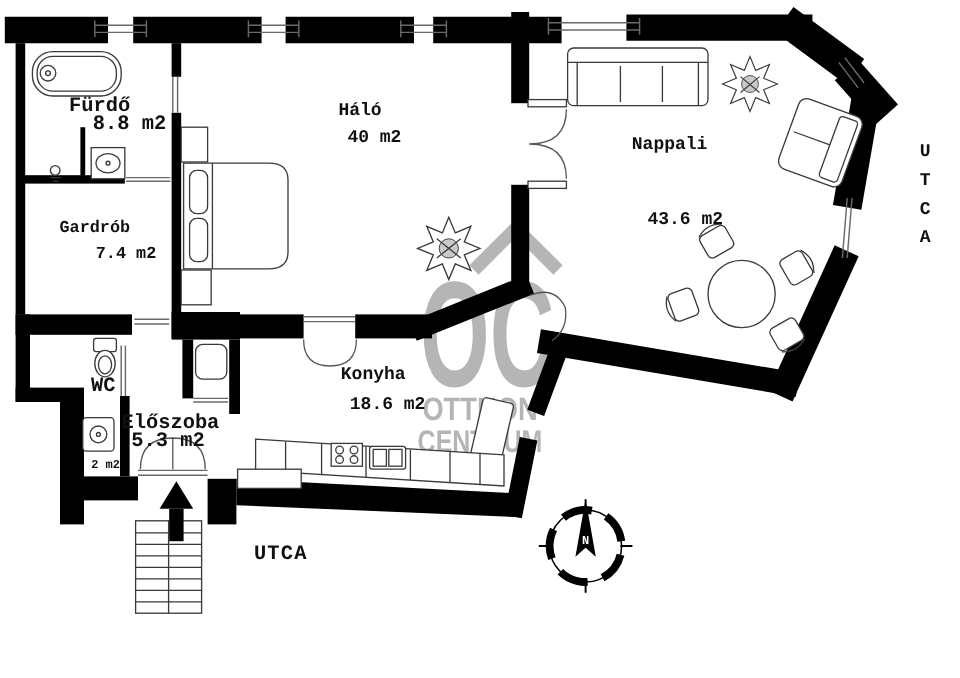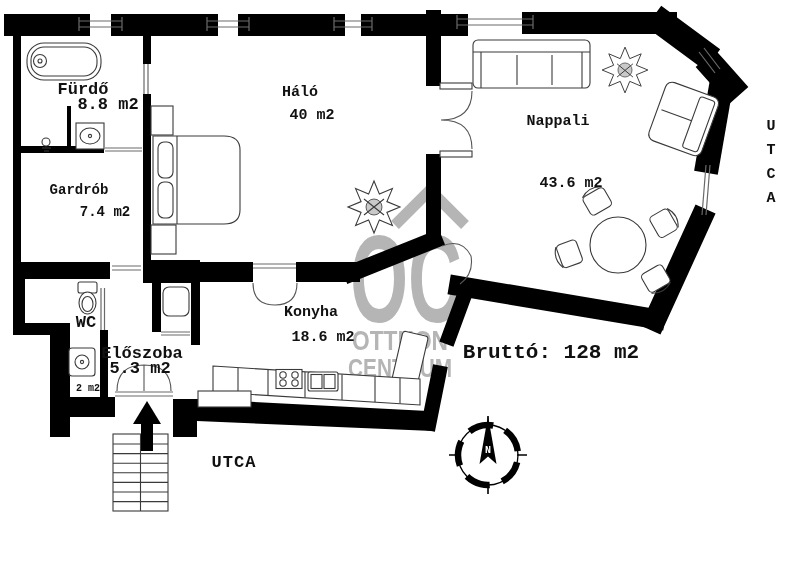--- a/index.html
+++ b/index.html
@@ -237,17 +237,16 @@
 <div class="lbl s15" style="left:300px;top:92px;text-align:center;">Háló</div>
 <div class="lbl s15" style="left:312px;top:115px;">40 m2</div>
 <div class="lbl s15" style="left:558px;top:121px;">Nappali</div>
 <div class="lbl s15" style="left:571px;top:146px;margin-top:37px;">43.6 m2</div>
 <div class="lbl s13" style="left:86px;top:322px;">WC</div>
 <div class="lbl s10" style="left:88px;top:389px;">2 m2</div>
 <div class="lbl s13" style="left:142px;top:353px;">Előszoba</div>
 <div class="lbl s13" style="left:140px;top:368px;">5.3 m2</div>
 <div class="lbl s15" style="left:311px;top:312px;">Konyha</div>
 <div class="lbl s15" style="left:323px;top:337px;">18.6 m2</div>
-<div class="lbl s21" style="left:551px;top:352px;">Bruttó: 128 m2</div>
 <div class="lbl s17" style="left:234px;top:462px;">UTCA</div>
 <div class="lbl" id="utca" style="left:771px;top:166px;">UTCA</div>
 
 </div>
 
 </body></html>

